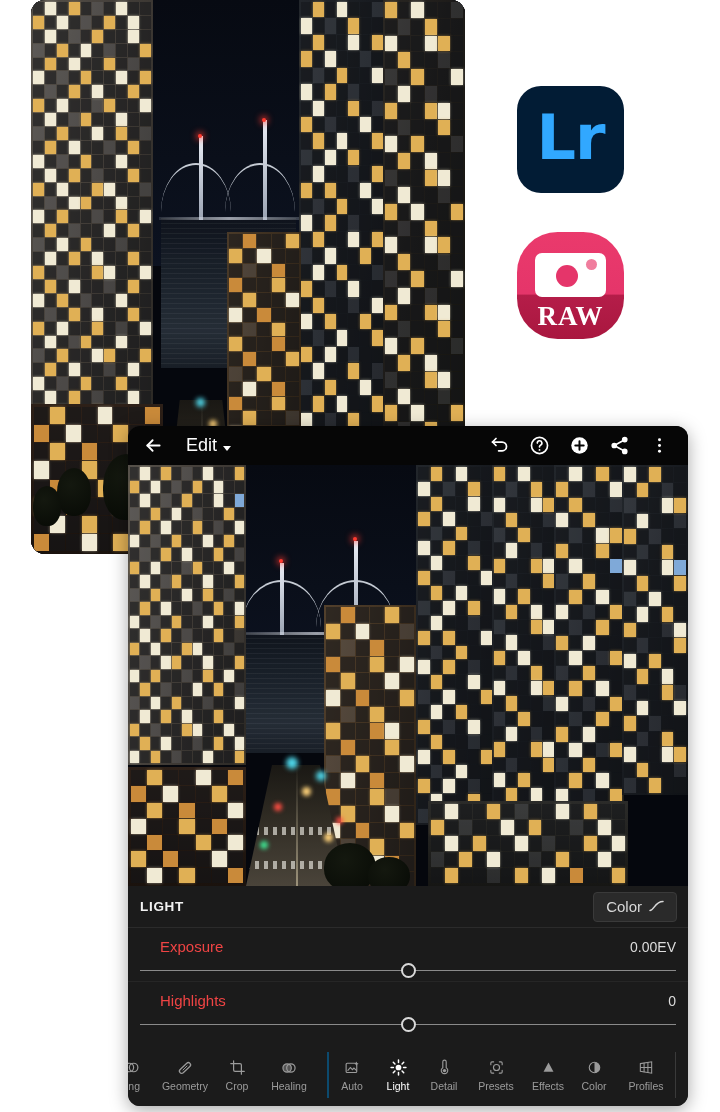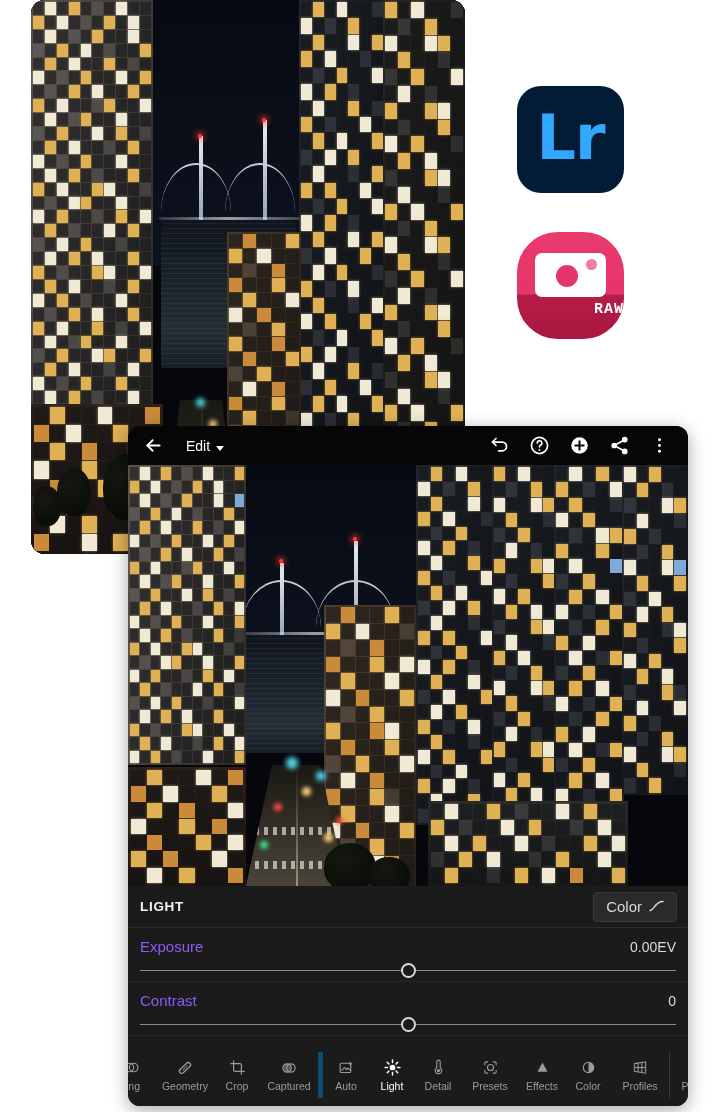--- a/index.html
+++ b/index.html
@@ -186,25 +186,25 @@
     position: absolute;
     right: 9px; top: 6px;
     width: 11px; height: 11px;
     border-radius: 50%;
     background: #f07d9d;
   }
   .app-icon-raw .raw-text {
     position: absolute;
     left: 0; top: 69px;
     width: 100%;
-    text-align: right;
+    text-align: center;
     color: #ffffff;
-    font-family: Liberation Mono, monospace;
+    font-family: Liberation Serif, serif;
     font-weight: 700;
-    font-size: 15px;
+    font-size: 27px;
     letter-spacing: 1px;
   }
 
   
   .lr-window {
     position: absolute;
     left: 128px; top: 426px;
     width: 560px; height: 680px;
     border-radius: 12px;
     overflow: hidden;
@@ -227,21 +227,21 @@
     width: 26px; height: 26px;
     display: flex; align-items: center; justify-content: center;
     color: #fff;
   }
   .lr-topbar .edit-wrap {
     display: flex; align-items: baseline; gap: 6px;
     margin-left: 10px;
   }
   .lr-topbar .edit-label {
     color: #fff;
-    font-size: 14px;
+    font-size: 18px;
     font-weight: 400;
   }
   .lr-topbar .caret {
     width: 0; height: 0;
     border-left: 4.5px solid transparent;
     border-right: 4.5px solid transparent;
     border-top: 5px solid #ffffff;
     margin-bottom: 3px;
   }
   .lr-topbar .spacer { flex: 1; }
@@ -288,22 +288,23 @@
   .slider-row {
     padding: 10px 12px 0 12px;
     border-bottom: 1px solid #262626;
   }
   .slider-row:last-of-type { border-bottom: none; }
   .slider-top {
     display: flex; align-items: baseline; justify-content: space-between;
     margin-bottom: 6px;
   }
   .slider-label {
-    color: #8b5cf6;
+    color: #ef4444;
     font-size: 15px;
+    margin-left: 20px;
   }
   .slider-value {
     color: #dcdcdc;
     font-size: 14px;
   }
   .slider-track-wrap {
     position: relative;
     height: 20px;
   }
   .slider-track {
@@ -333,22 +334,23 @@
     display: flex;
     align-items: center;
     overflow: hidden;
   }
   .tool-group {
     display: flex;
     align-items: center;
     height: 46px;
   }
   .tool-group.grp2 {
-    border-left: 5px solid #0c4a6e;
+    border-left: 2px solid #0c4a6e;
     border-right: 1px solid #3a3a3a;
+    margin-left: 9px;
   }
   .tool-item {
     width: 46px;
     flex: 0 0 auto;
     display: flex;
     flex-direction: column;
     align-items: center;
     justify-content: center;
     gap: 4px;
     color: #9b9b9b;
@@ -2298,30 +2300,20 @@
       <div class="slider-top">
         <span class="slider-label">Exposure</span>
         <span class="slider-value">0.00EV</span>
       </div>
       <div class="slider-track-wrap">
         <div class="slider-track"></div>
         <div class="slider-thumb" style="left:50%;"></div>
       </div>
     </div>
 
-    <div class="slider-row">
-      <div class="slider-top">
-        <span class="slider-label">Contrast</span>
-        <span class="slider-value">0</span>
-      </div>
-      <div class="slider-track-wrap">
-        <div class="slider-track"></div>
-        <div class="slider-thumb" style="left:50%;"></div>
-      </div>
-    </div>
 
     <div class="slider-row">
       <div class="slider-top">
         <span class="slider-label">Highlights</span>
         <span class="slider-value">0</span>
       </div>
       <div class="slider-track-wrap">
         <div class="slider-track"></div>
         <div class="slider-thumb" style="left:50%;"></div>
       </div>
@@ -2361,21 +2353,21 @@
         <span class="t-lbl">Crop</span>
       </div>
 
       <div class="tool-item wide">
         <span class="t-ico">
           <svg width="18" height="18" viewBox="0 0 24 24" fill="none" stroke="currentColor" stroke-width="1.6">
             <circle cx="9.5" cy="12" r="5.6" fill="rgba(155,155,155,.45)"></circle>
             <circle cx="14.5" cy="12" r="5.6"></circle>
           </svg>
         </span>
-        <span class="t-lbl">Captured</span>
+        <span class="t-lbl">Healing</span>
       </div>
     </div>
 
     <div class="tool-group grp2">
       <div class="tool-item">
         <span class="t-ico">
           <svg width="17" height="17" viewBox="0 0 24 24" fill="none" stroke="currentColor" stroke-width="1.6" stroke-linecap="round">
             <rect x="3" y="6" width="15" height="13" rx="1.5"></rect>
             <path d="M5.5 16l3.5-4 3 3 2-2.2 3.5 3.2"></path>
             <path d="M17.5 3.5l1 2.2 2.2 1-2.2 1-1 2.2-1-2.2-2.2-1 2.2-1z" fill="currentColor" stroke="none"></path>

